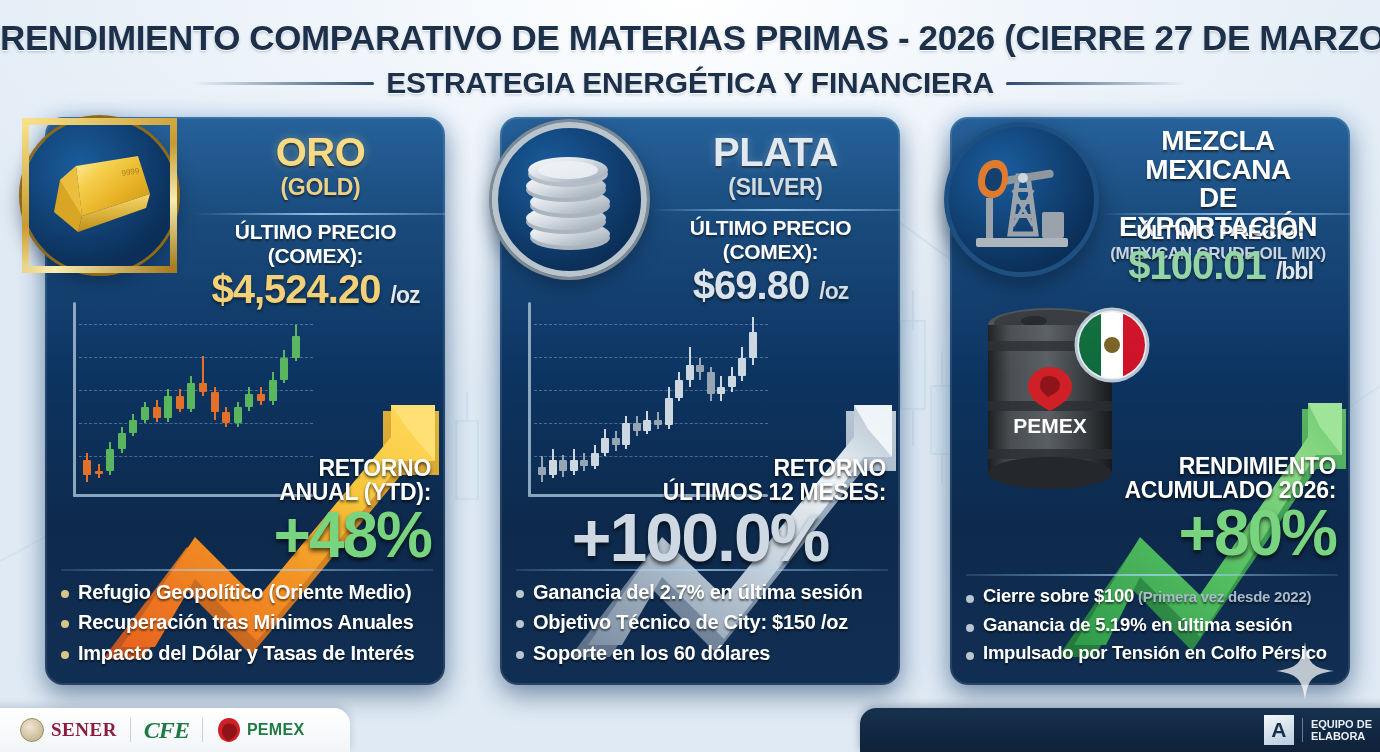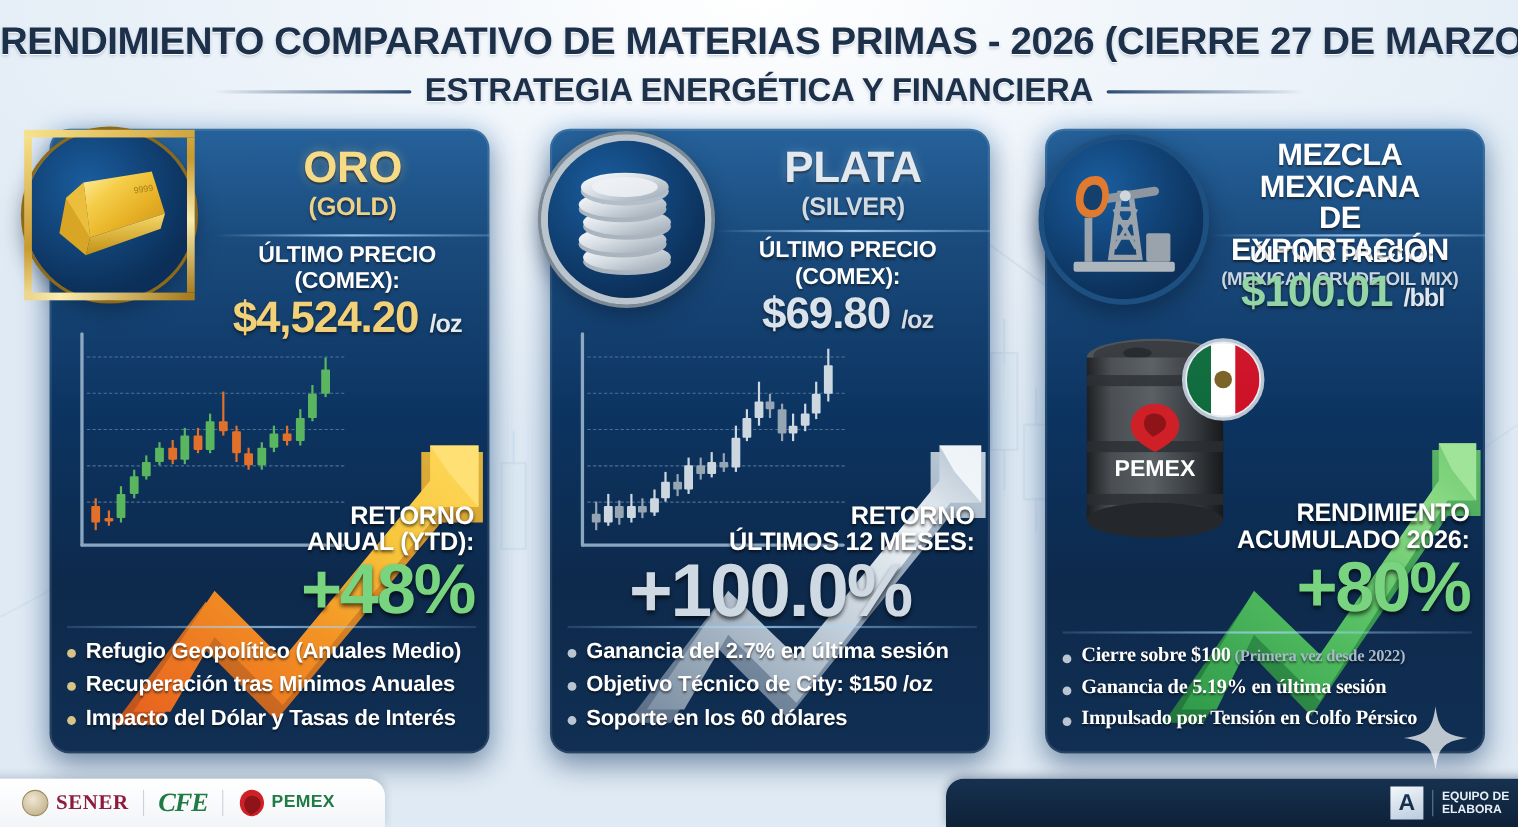--- a/index.html
+++ b/index.html
@@ -130,21 +130,21 @@
   .bullets { position:absolute; left:16px; right:12px; bottom:14px; }
   .bl-rule { height:2px; margin-bottom:9px;
     background:linear-gradient(90deg,rgba(150,200,245,.15),rgba(170,215,250,.7),rgba(150,200,245,.15)); }
   .bullet { display:flex; align-items:flex-start; gap:9px; margin-bottom:6px; }
   .dot { width:8px; height:8px; border-radius:50%; margin-top:10px; flex:0 0 8px; }
   #panel-gold .dot { background:#d9c487; }
   #panel-silver .dot { background:#b9c6d2; }
   #panel-oil .dot { background:#b9c6d2; }
   .btext { font-size:20px; font-weight:bold; color:#ffffff; letter-spacing:-.25px;
            text-shadow:0 2px 2px rgba(0,0,0,.55); line-height:1.22; }
-  #panel-oil .btext { font-size:18.5px;font-family:Liberation Serif, serif; }
+  #panel-oil .btext { font-size:18.5px; }
   .bmuted { color:#a8bacb; font-weight:bold; font-size:15px; }
 
   
   .footer { position:absolute; bottom:0; left:0; width:1380px; height:48px; z-index:6; }
   .foot-left {
     position:absolute; left:-20px; bottom:0; height:44px; width:370px;
     background:linear-gradient(180deg,#ffffff,#f2f5f8);
     border-radius:0 16px 0 0; box-shadow:0 -2px 8px rgba(30,60,95,.2);
     display:flex; align-items:center; gap:13px; padding-left:40px;
   }
@@ -287,21 +287,21 @@
     <div class="ret">
       <div class="ret-label">RETORNO</div>
       <div class="ret-label">ANUAL (YTD):</div>
       <div class="ret-value">+48%</div>
     </div>
 
     <div class="bullets">
       <div class="bl-rule"></div>
       <div class="bullet">
         <span class="dot"></span>
-        <span class="btext">Refugio Geopolítico (Anuales Medio)</span>
+        <span class="btext">Refugio Geopolítico (Oriente Medio)</span>
       </div>
       <div class="bullet">
         <span class="dot"></span>
         <span class="btext">Recuperación tras Minimos Anuales</span>
       </div>
       <div class="bullet">
         <span class="dot"></span>
         <span class="btext">Impacto del Dólar y Tasas de Interés</span>
       </div>
     </div>

